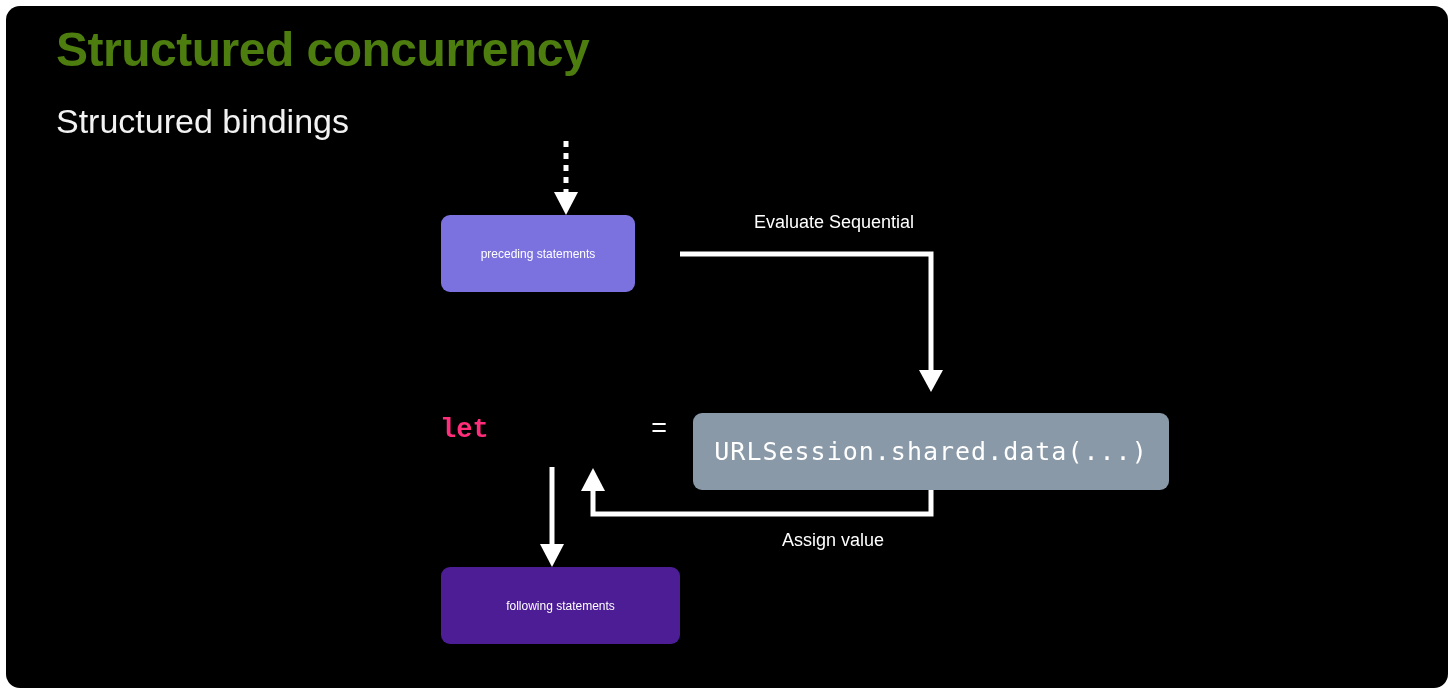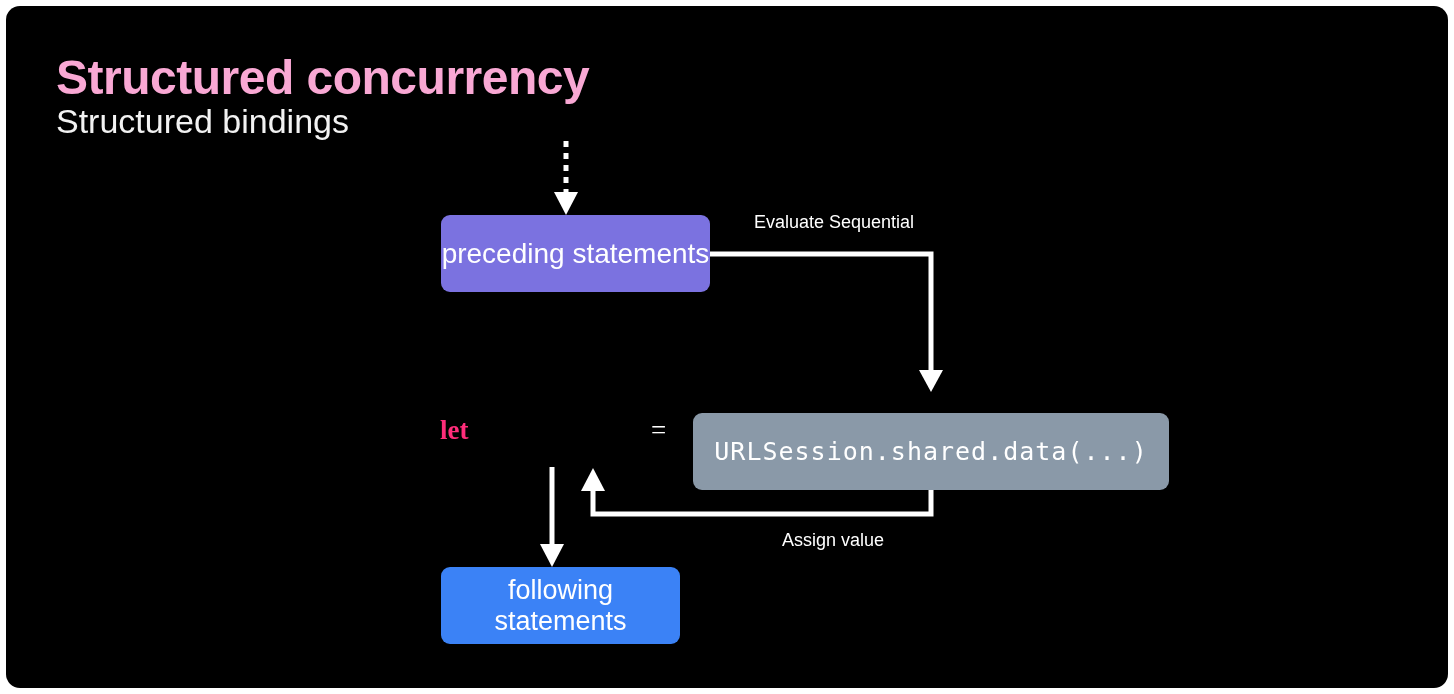--- a/index.html
+++ b/index.html
@@ -22,24 +22,24 @@
     height: 682px;
     background: #000000;
     border-radius: 14px;
     overflow: hidden;
   }
 
   
   #slide-title {
     position: absolute;
     left: 50px;
-    top: 44px;
+    top: 16px;
     font-size: 48px;
     font-weight: bold;
-    color: #f9a8d4;
+    color: #4d7c0f;
     letter-spacing: -0.5px;
     white-space: nowrap;
   }
   #slide-subtitle {
     position: absolute;
     left: 50px;
     top: 96px;
     font-size: 34px;
     font-weight: normal;
     color: #f2f2f2;
@@ -69,34 +69,34 @@
     display: flex;
     align-items: center;
     justify-content: center;
     border-radius: 9px;
     box-sizing: border-box;
     text-align: center;
   }
   #node-preceding {
     left: 435px;
     top: 209px;
-    width: 269px;
+    width: 194px;
     height: 77px;
     background: #7b72e0;
     color: #ffffff;
-    font-size: 28px;
+    font-size: 12px;
   }
   #node-following {
     left: 435px;
     top: 561px;
     width: 239px;
     height: 77px;
-    background: #3b82f6;
-    color: #ffffff;
-    font-size: 27px;
+    background: #4c1d95;
+    color: #ffffff;
+    font-size: 12px;
   }
   #node-result {
     left: 494px;
     top: 384px;
     width: 122px;
     height: 77px;
     background: #8a99a8;
     color: #ffffff;
     font-family: "DejaVu Sans Mono", monospace;
     font-size: 25px;
@@ -111,21 +111,21 @@
     color: #ffffff;
     font-family: "DejaVu Sans Mono", monospace;
     font-size: 25px;
     letter-spacing: 1px;
     margin-top: 23px;
   }
 
   
   .code-token {
     position: absolute;
-    font-family: Liberation Serif, serif;
+    font-family: Liberation Mono, monospace;
     font-weight: bold;
     white-space: nowrap;
   }
   #token-let {
     left: 434px;
     top: 409px;
     font-size: 27px;
     color: #ff2d7a;
   }
   #token-equals {

